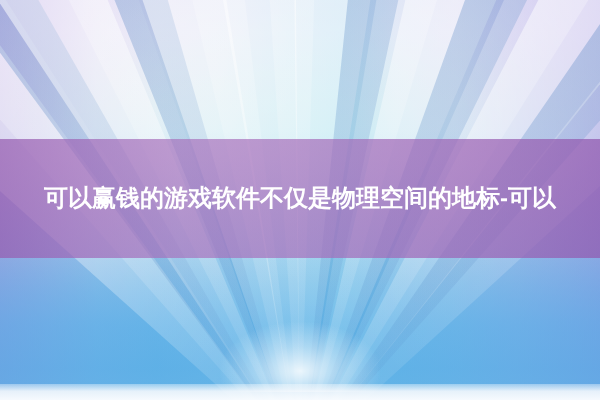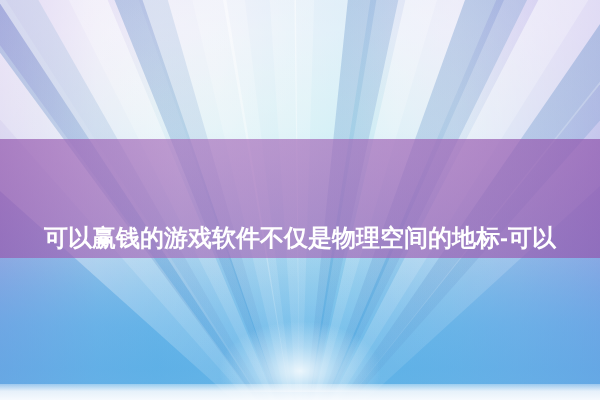--- a/index.html
+++ b/index.html
@@ -145,21 +145,21 @@
       rgba(150, 92, 176, 0.72) 0%,
       rgba(158, 100, 182, 0.70) 12%,
       rgba(168, 112, 188, 0.68) 30%,
       rgba(166, 108, 186, 0.69) 50%,
       rgba(160, 100, 182, 0.70) 70%,
       rgba(152, 94, 178, 0.72) 88%,
       rgba(146, 90, 176, 0.74) 100%);
     display: flex;
     flex-direction: column;
     align-items: center;
-    justify-content: flex-end;
+    justify-content: center;
     box-sizing: border-box;
     padding: 0 8px;
   }
 
   .caption-line {
     color: #ffffff;
     font-size: 24px;
     font-weight: bold;
     line-height: 1.58;
     letter-spacing: 0px;

